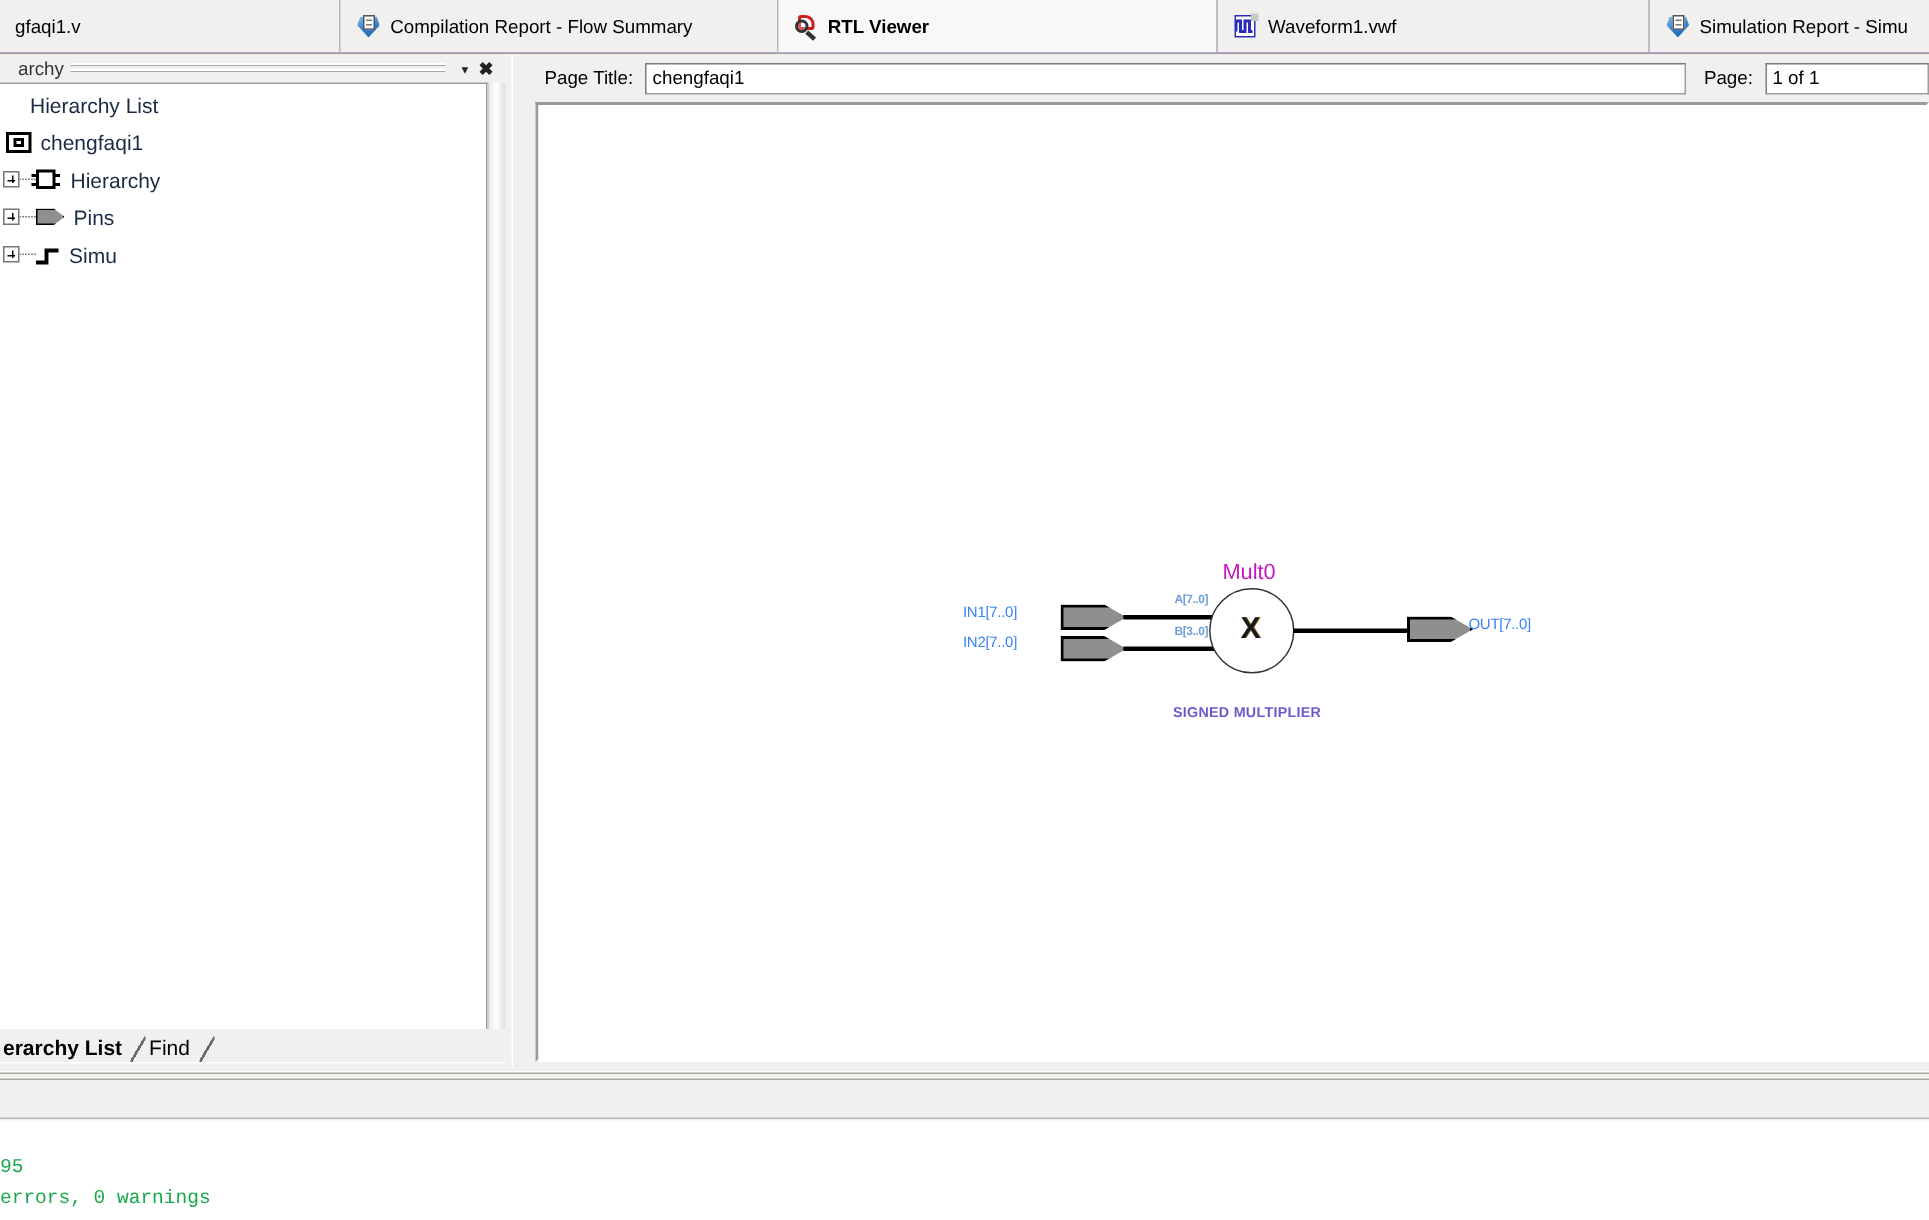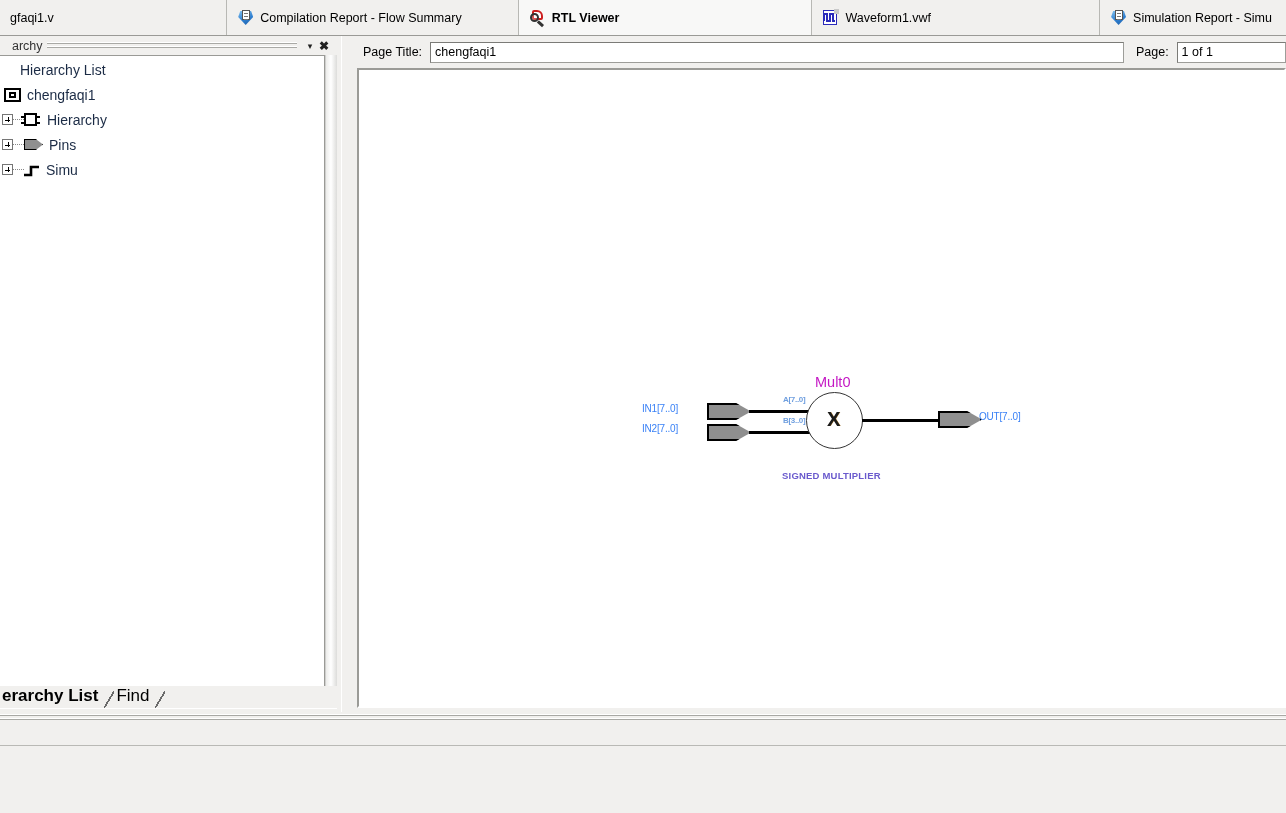--- a/index.html
+++ b/index.html
@@ -226,21 +226,21 @@
   .g-net { width: 16px; height: 12px; }
 
   .panel-tabs {
     position: absolute;
     left: 0; top: 650px;
     width: 337px; height: 22px;
     display: flex; align-items: flex-end;
     background: #f1f0ee;
   }
   .ptab {
-    font-size: 17px;
+    font-size: 14px;
     padding: 1px 6px 2px 2px;
     color: #000;
     cursor: default;
     white-space: nowrap;
   }
   .ptab.active { font-weight: bold; }
   .ptab-sep {
     width: 10px; height: 17px;
     background: linear-gradient(to bottom right, transparent 46%, #6b6b6b 46%, #6b6b6b 56%, transparent 56%);
   }
@@ -570,15 +570,19 @@
 
   <div class="hsplit">
     <span class="l1"></span>
       <span class="l2"></span>
       <span class="l3"></span>
       <span class="l4"></span>
   </div>
 
   <div class="msg-pane">
     <div class="msg-head"></div>
+    <div class="msg-body">
+      <div class="msg-line">95</div>
+      <div class="msg-line">errors, 0 warnings</div>
+    </div>
   </div>
 
 </div>
 
 </body></html>

